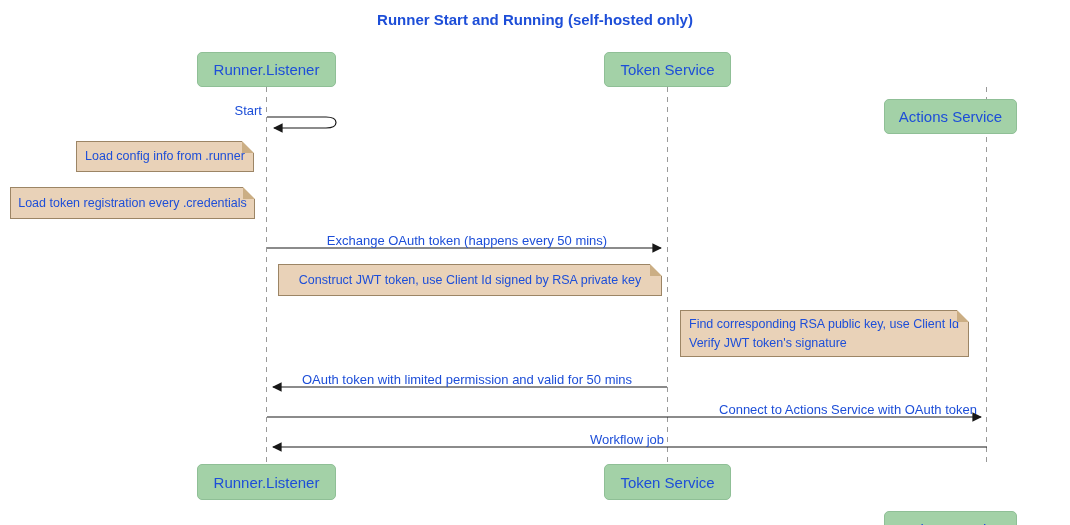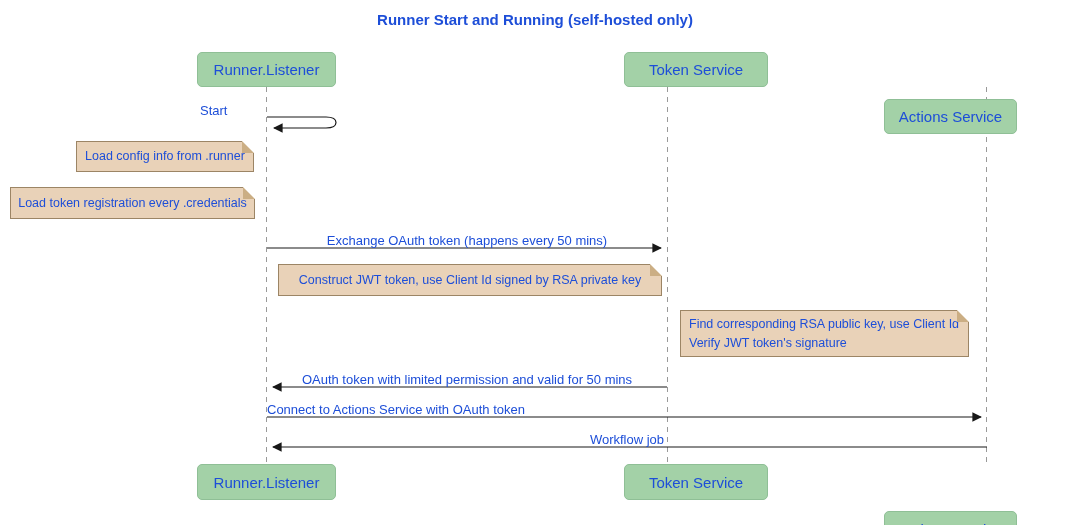--- a/index.html
+++ b/index.html
@@ -30,21 +30,21 @@
     background: #A3D1A7;
     border: 1px solid #8FBF96;
     border-radius: 5px;
     display: flex;
     align-items: center;
     justify-content: center;
     font-size: 15px;
     box-sizing: border-box;
   }
   .p-runner   { left: 197px; width: 139px; }
-  .p-token    { left: 624px; width: 144px; }
+  .p-token    { left: 604px; width: 127px; }
   .p-actions  { left: 884px; width: 133px; margin-top: 47px; }
   .p-top      { top: 52px; }
   .p-bottom   { top: 464px; height: 36px; }
   .msg-label {
     position: absolute;
     font-size: 13px;
     white-space: nowrap;
   }
   .note {
     position: absolute;
@@ -112,24 +112,24 @@
   <div class="participant p-runner p-bottom">
     <span>Runner.Listener</span>
   </div>
   <div class="participant p-token p-bottom">
     <span>Token Service</span>
   </div>
   <div class="participant p-actions p-bottom">
     <span>Actions Service</span>
   </div>
 
-  <div class="msg-label" style="left:200px; top:103px; width:62px; ">Start</div>
+  <div class="msg-label" style="left:200px; top:103px; width:62px; text-align:right;">Start</div>
   <div class="msg-label" style="left:267px; top:233px; width:400px; text-align:center;">Exchange OAuth token (happens every 50 mins)</div>
   <div class="msg-label" style="left:267px; top:372px; width:400px; text-align:center;">OAuth token with limited permission and valid for 50 mins</div>
-  <div class="msg-label" style="left:267px; top:402px; width:720px; text-align:left;">Connect to Actions Service with OAuth token</div>
+  <div class="msg-label" style="left:257px; top:402px; width:720px; text-align:right;">Connect to Actions Service with OAuth token</div>
   <div class="msg-label" style="left:267px; top:432px; width:720px; text-align:center;">Workflow job</div>
 
   <div class="note center" style="left:76px; top:141px; width:178px; height:31px;">
     <span class="note-line">Load config info from .runner</span>
   </div>
   <div class="note center" style="left:10px; top:187px; width:245px; height:32px;">
     <span class="note-line">Load token registration every .credentials</span>
   </div>
   <div class="note center" style="left:278px; top:264px; width:384px; height:32px;">
     <span class="note-line">Construct JWT token, use Client Id signed by RSA private key</span>

